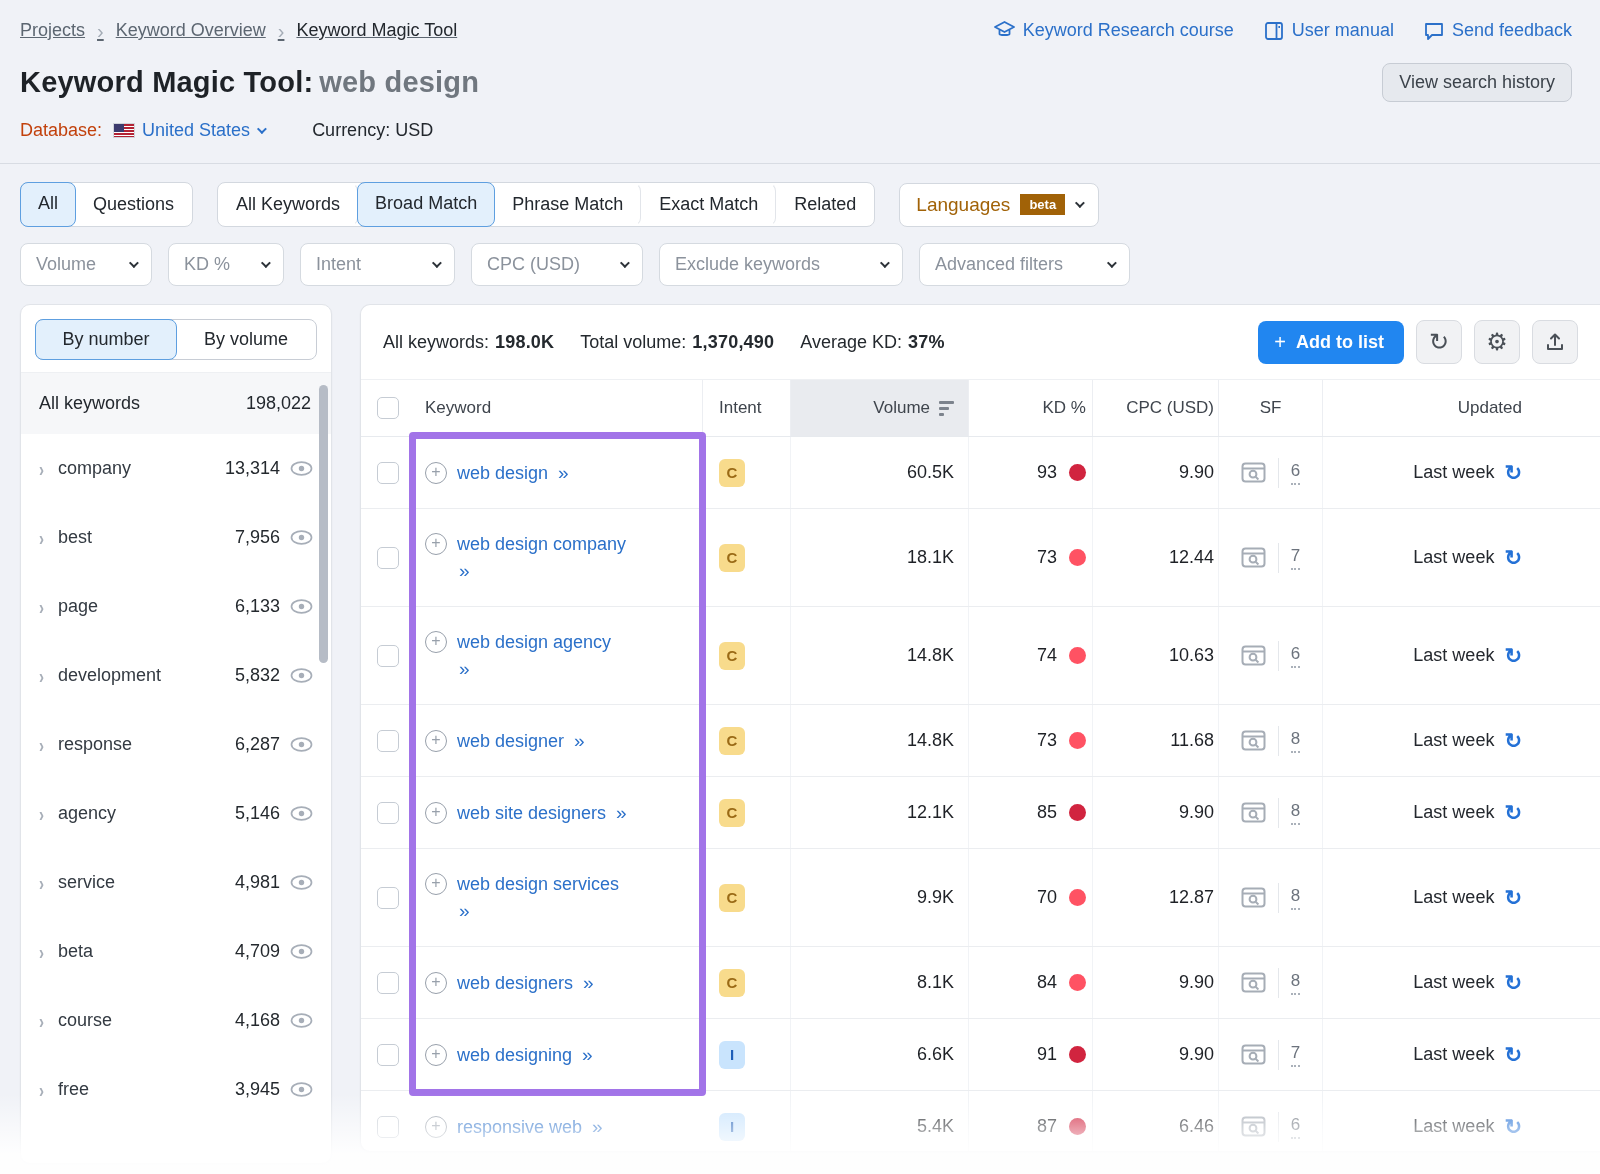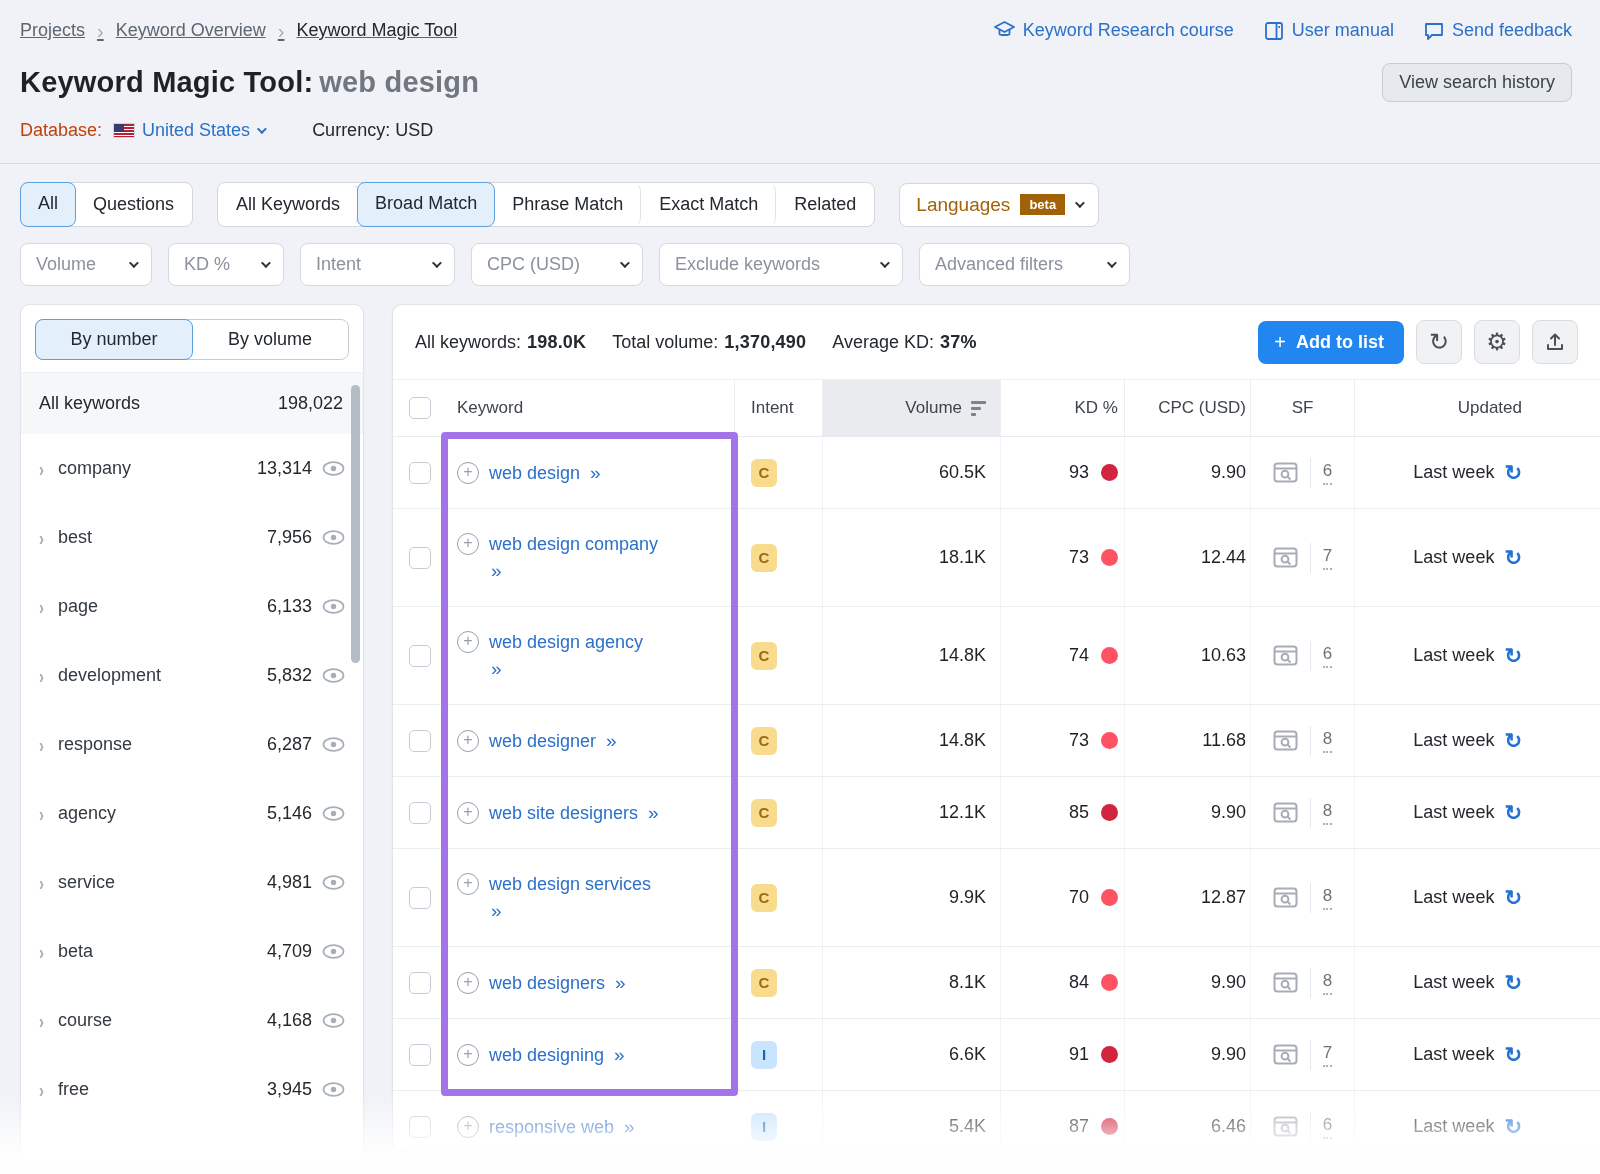--- a/index.html
+++ b/index.html
@@ -58,21 +58,21 @@
     background:#fff; border:1px solid #d5dae0; border-radius:8px; padding:10px 15px;
     font-size:18px; color:#8b929c; cursor:pointer; white-space:nowrap; }
   .filter-pill.w-vol{ width:132px; } .filter-pill.w-kd{ width:116px; } .filter-pill.w-int{ width:155px; }
   .filter-pill.w-cpc{ width:172px; } .filter-pill.w-inc{ width:237px; } .filter-pill.w-exc{ width:244px; }
   .filter-pill.w-adv{ width:211px; }
 
   
   .main { display:flex; align-items:flex-start; padding:10px 0 0 20px; gap:28px; }
 
   
-  .sidebar-card { width:344px; background:#fff; border:1px solid #e1e4e9; border-radius:10px;
+  .sidebar-card { width:312px; background:#fff; border:1px solid #e1e4e9; border-radius:10px;
     box-shadow:0 1px 2px rgba(30,40,60,0.05); position:relative; height:860px; overflow:hidden; }
   .toggle-wrap { padding:14px 14px 12px 14px; }
   .toggle { display:flex; border:1px solid #c8cdd5; border-radius:8px; }
   .toggle-seg { flex:1; text-align:center; font-size:18px; color:#23282e; padding:9px 0; cursor:pointer; }
   .toggle-seg.selected { background:#e3f0fc; border:1px solid #5e9fe0; border-radius:8px; margin:-1px; }
   .side-allrow { display:flex; justify-content:space-between; align-items:center;
     background:#f6f7f9; padding:0 20px 0 18px; height:62px; font-size:18px; color:#23282e;
     border-top:1px solid #eef0f3; }
   .side-item { display:flex; align-items:center; height:69px; padding:0 18px; cursor:pointer; font-size:18px; }
   .side-item .chev { color:#a7aeb8; font-weight:bold; font-size:15px; margin-right:14px;

